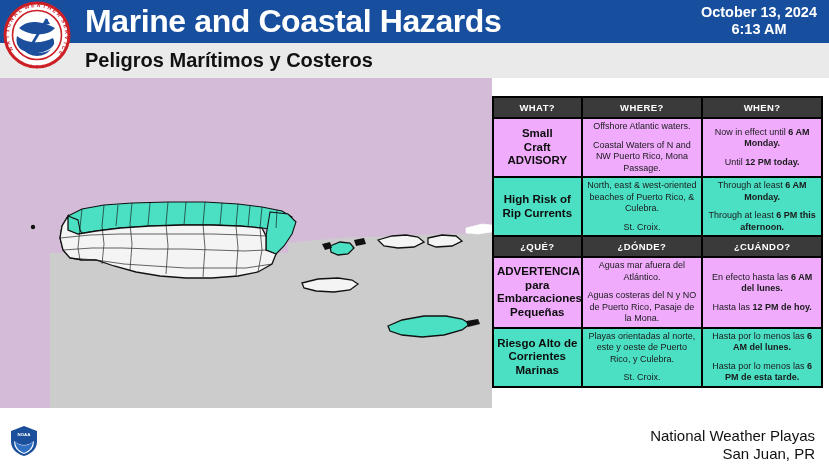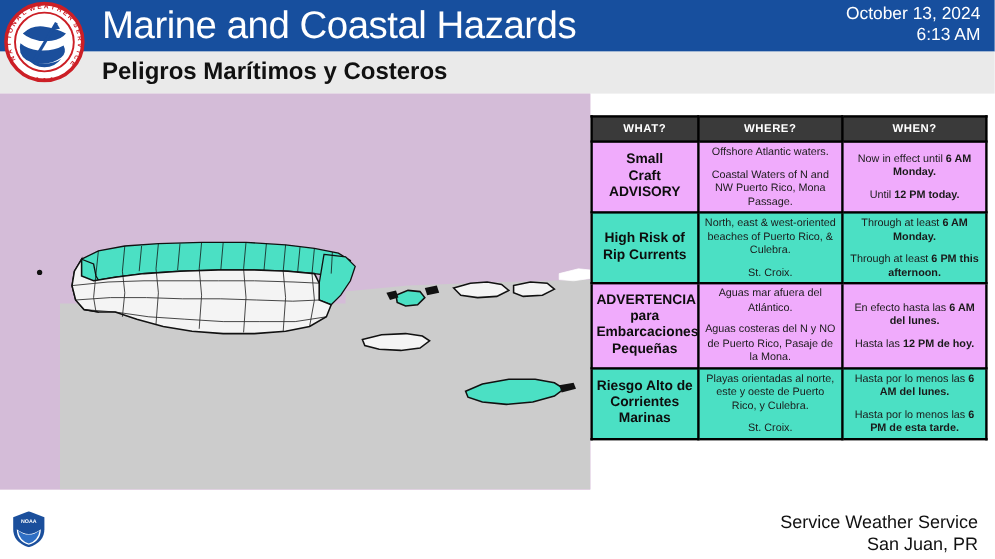--- a/index.html
+++ b/index.html
@@ -19,33 +19,33 @@
   .header-band {
     position: absolute;
     left: 0; top: 0;
     width: 829px; height: 43px;
     background: #174f9e;
   }
   .header-title {
     position: absolute;
     left: 85px; top: 2px;
     font-size: 32px;
-    font-weight: normal;
+    font-weight: bold;
     color: #ffffff;
     letter-spacing: -0.4px;
     white-space: nowrap;
     line-height: 39px;
   }
   .header-datetime {
     position: absolute;
     right: 12px; top: 4px;
-    text-align: right;
+    text-align: center;
     color: #ffffff;
     font-size: 14.5px;
-    font-weight: normal;
+    font-weight: bold;
     line-height: 17px;
   }
   .subtitle-band {
     position: absolute;
     left: 0; top: 43px;
     width: 829px; height: 35px;
     background: #eaeaea;
   }
   .subtitle-text {
     position: absolute;
@@ -315,20 +315,25 @@
       <td class="detail-cell">
           <div class="para">North, east &amp; west-oriented beaches of Puerto Rico, &amp; Culebra.</div>
           <div class="para">St. Croix.</div>
         </td>
       <td class="detail-cell">
           <div class="para">Through at least <b>6 AM Monday.</b></div>
           <div class="para">Through at least <b>6 PM this afternoon.</b></div>
         </td>
     </tr>
 
+    <tr>
+      <th class="hdr-cell">¿QUÉ?</th>
+      <th class="hdr-cell">¿DÓNDE?</th>
+      <th class="hdr-cell">¿CUÁNDO?</th>
+    </tr>
 
     <tr class="row-pink">
       <td class="what-cell">
           <div>ADVERTENCIA</div>
           <div>para</div>
           <div>Embarcaciones</div>
           <div>Pequeñas</div>
         </td>
       <td class="detail-cell">
           <div class="para">Aguas mar afuera del Atlántico.</div>
@@ -360,16 +365,16 @@
 </table>
 
 <div class="footer-area">
   <svg class="noaa-logo" viewBox="0 0 28 30">
     <path d="M14 0 L27 5 L27 15 Q27 26 14 30 Q1 26 1 15 L1 5 Z" fill="#1b4f9c"></path>
     <path d="M4 15 Q14 23 24 15 Q24 25 14 28 Q4 25 4 15 Z" fill="#ffffff"></path>
     <path d="M5 16 Q14 23 23 16 Q22 24 14 27 Q6 24 5 16 Z" fill="#2f6fc4"></path>
     <text x="14" y="10" text-anchor="middle" font-family="Liberation Sans, sans-serif" font-size="4.4" font-weight="bold" fill="#ffffff">NOAA</text>
   </svg>
   <div class="office-text">
-    <div>Service Weather Service</div>
+    <div>National Weather Playas</div>
     <div>San Juan, PR</div>
   </div>
 </div>
 
 </body></html>

